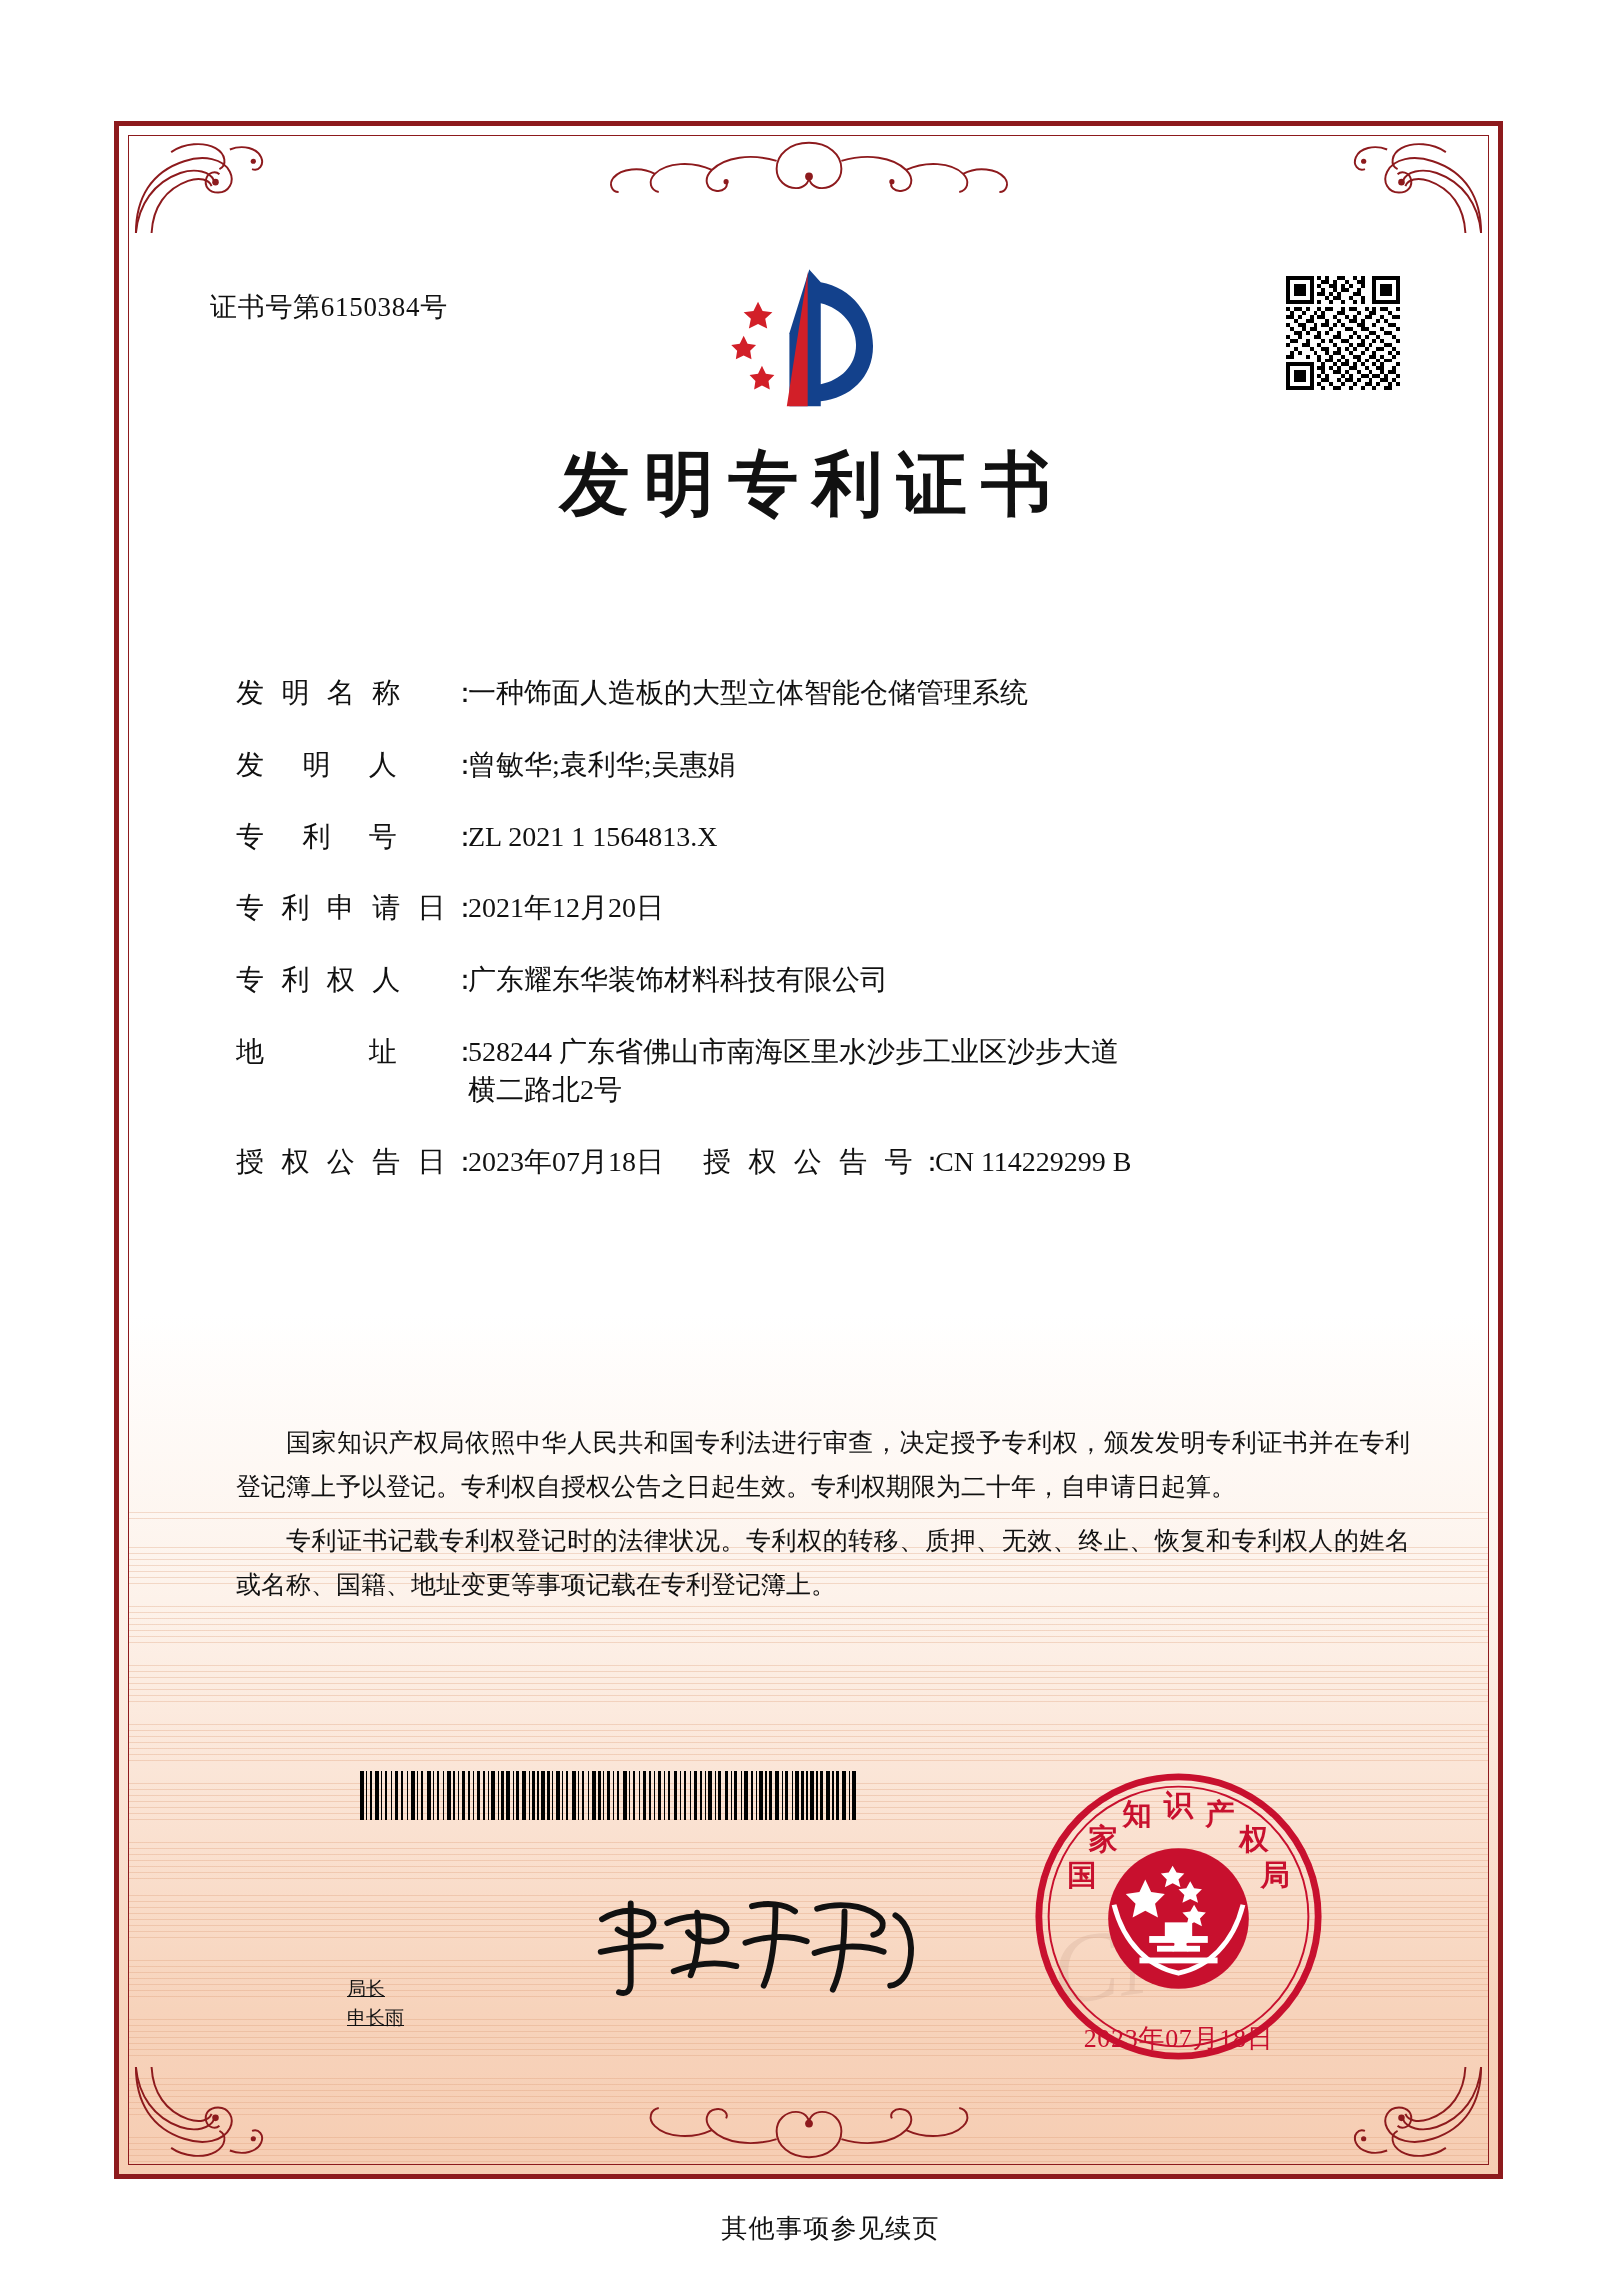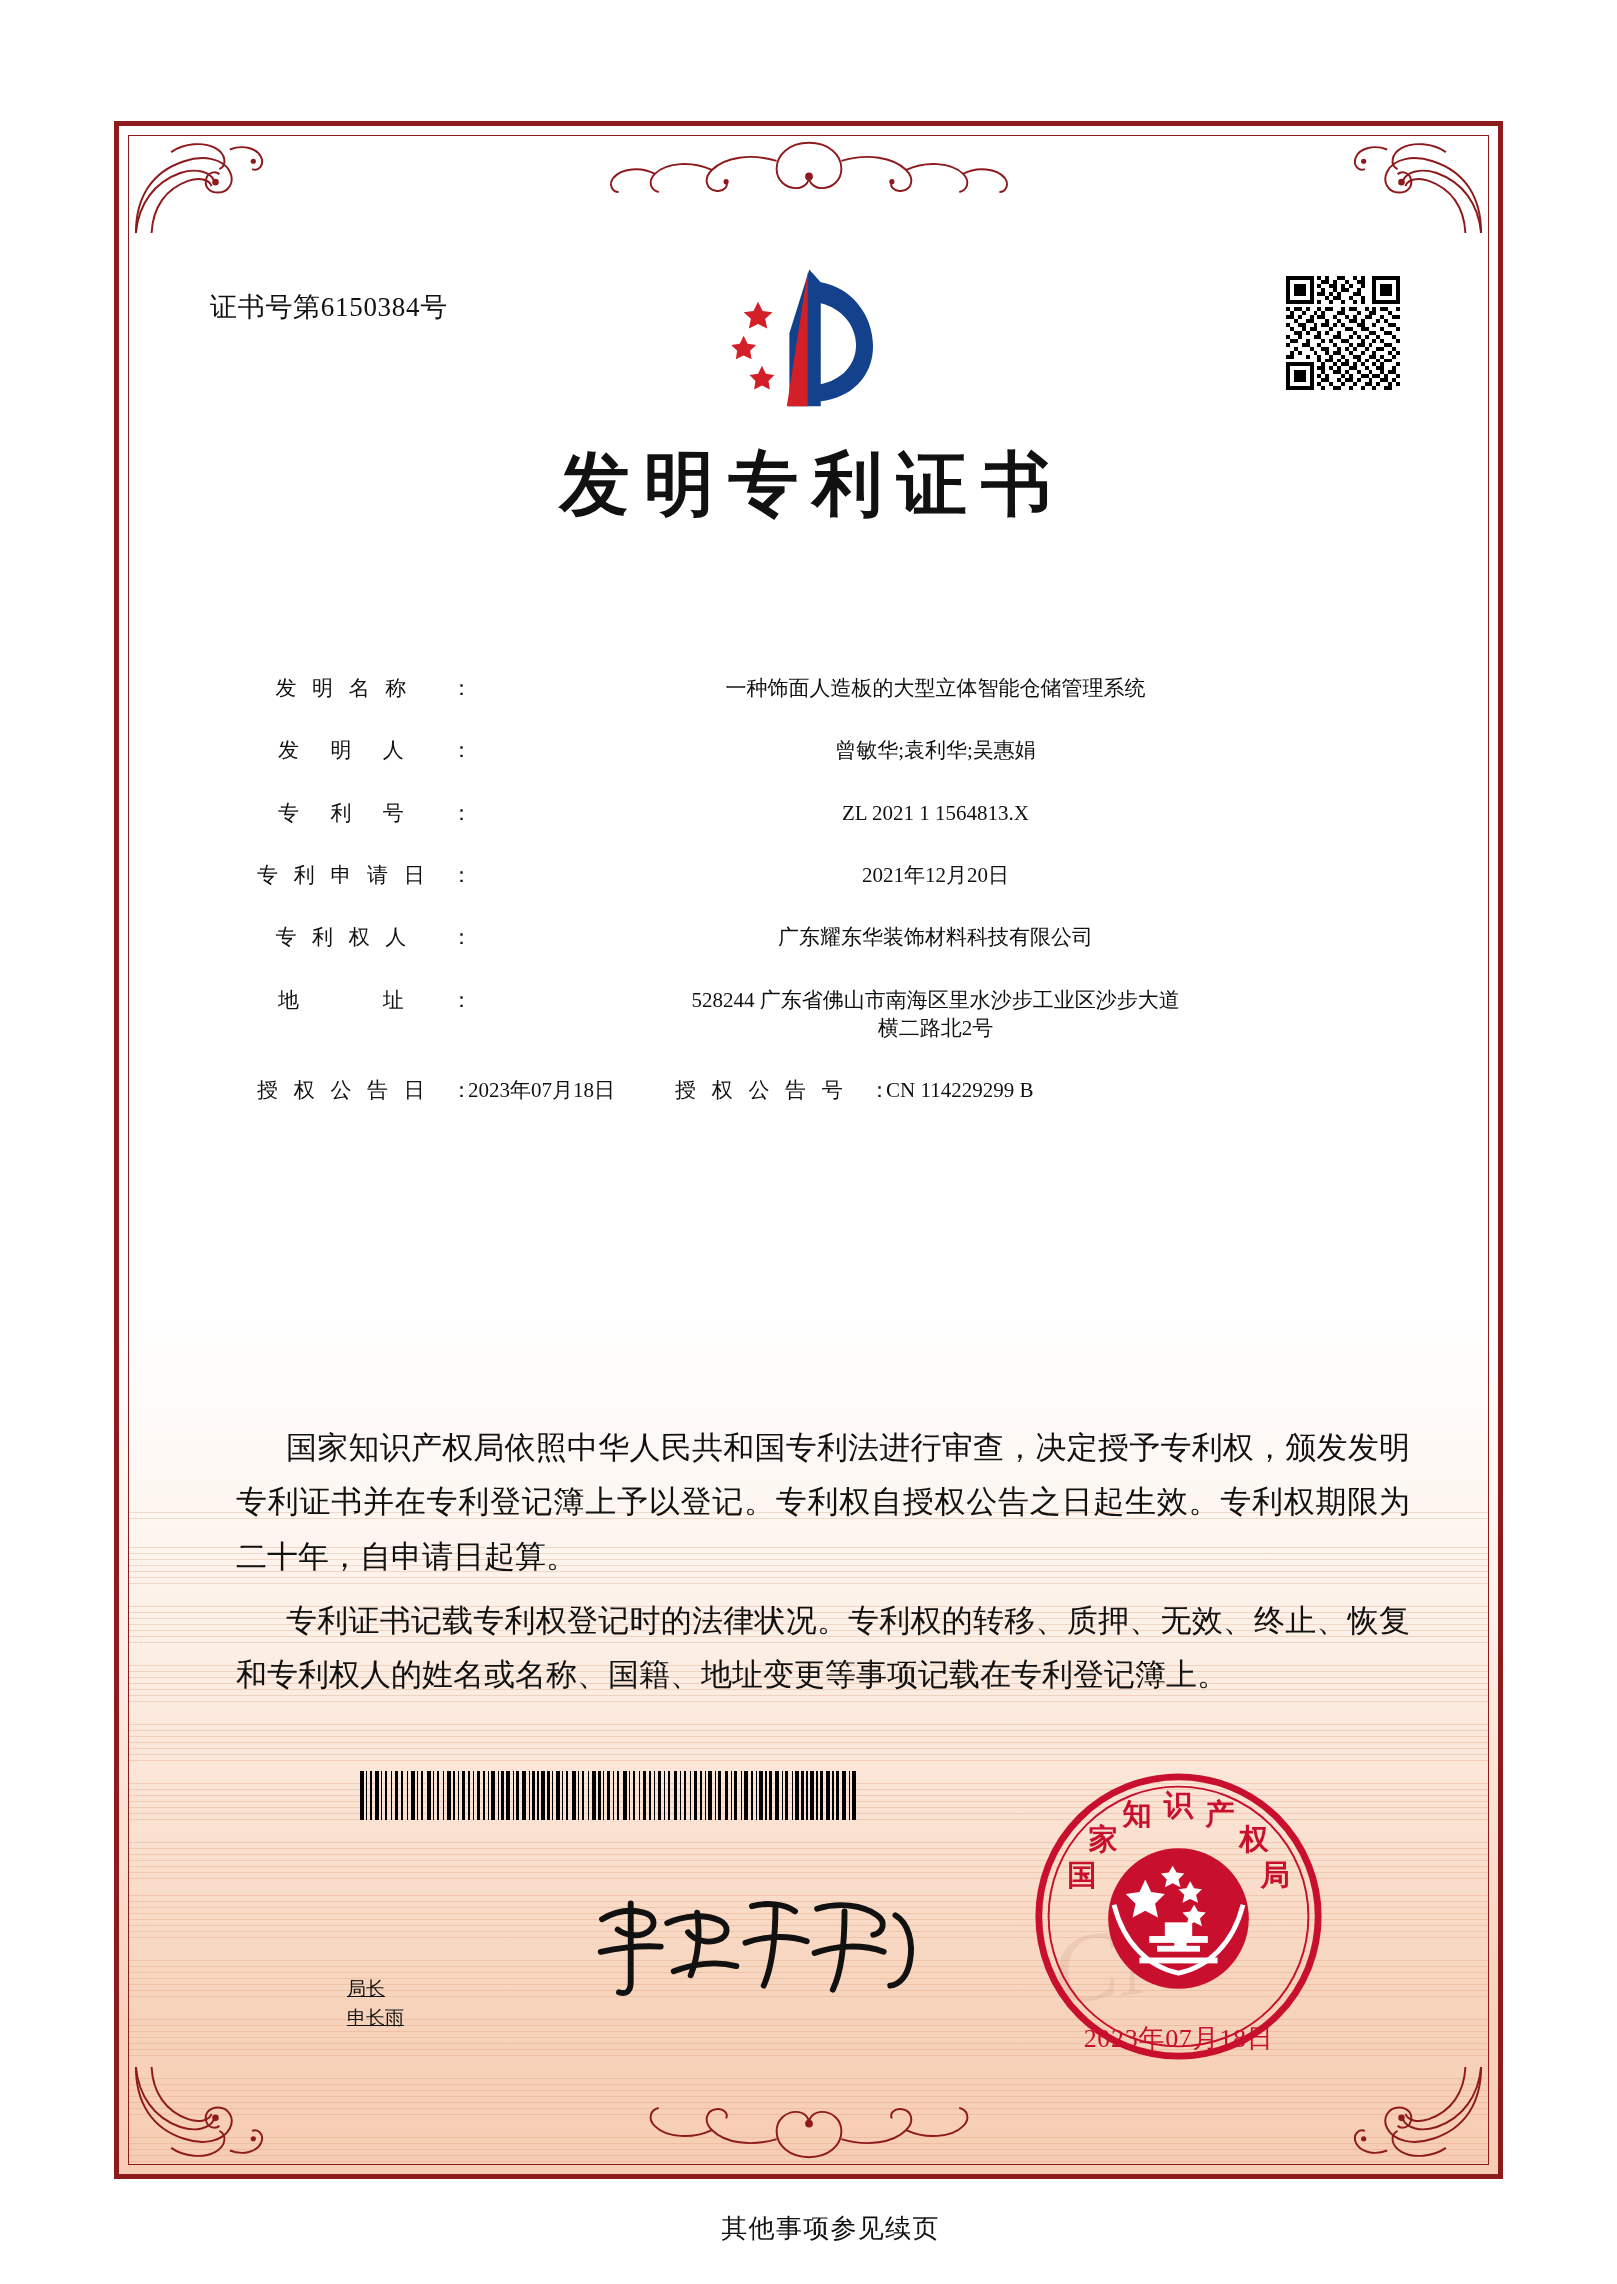--- a/index.html
+++ b/index.html
@@ -148,24 +148,23 @@
   .fields {
     position: absolute;
     left: 117px;
     top: 548px;
     width: 1167px;
   }
   .field-row {
     display: flex;
     align-items: flex-start;
     margin-bottom: 34px;
-    font-size: 21px;
+    font-size: 28px;
     color: #111;
     line-height: 1.35;
-    text-align: center;
   }
   .field-label {
     width: 215px;
     flex: 0 0 215px;
     white-space: nowrap;
     letter-spacing: 0px;
   }
   .field-label.spread3  { letter-spacing: 5.2px; }
   .field-colon { width: 17px; flex: 0 0 17px; }
   .field-value {
@@ -182,21 +181,21 @@
     margin-left: 39px;
   }
   .second-value { flex: 0 0 auto; }
 
   
   .paragraphs {
     position: absolute;
     left: 117px;
     top: 1295px;
     width: 1174px;
-    font-size: 31px;
+    font-size: 25px;
     line-height: 1.75;
     color: #111;
     text-align: justify;
   }
   .paragraphs p {
     margin: 0 0 10.4px 0;
     text-indent: 50px;
   }
 
   

